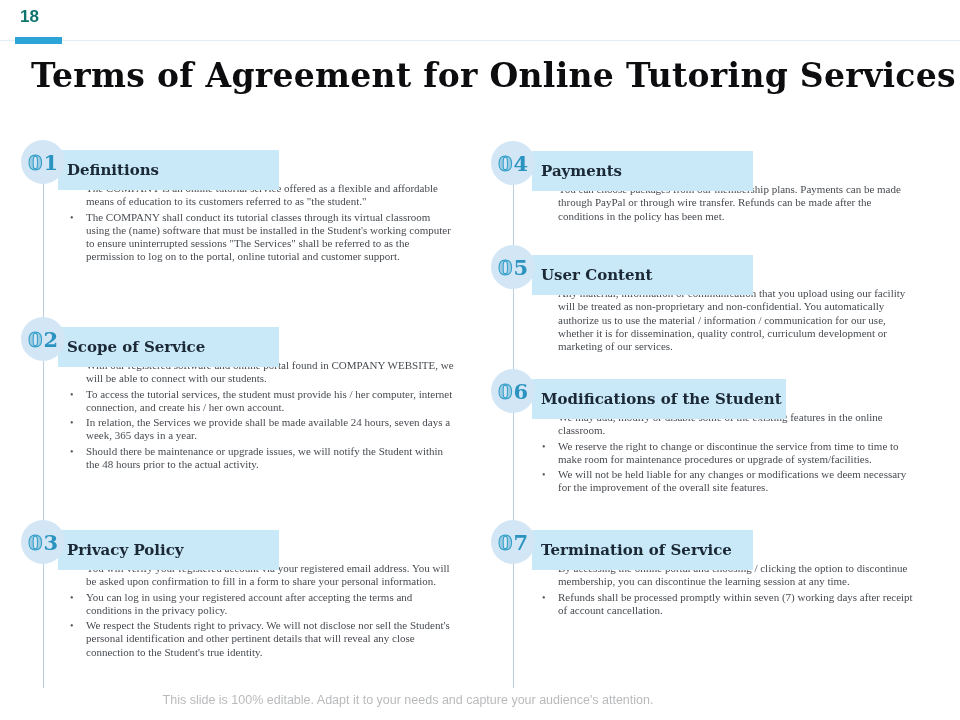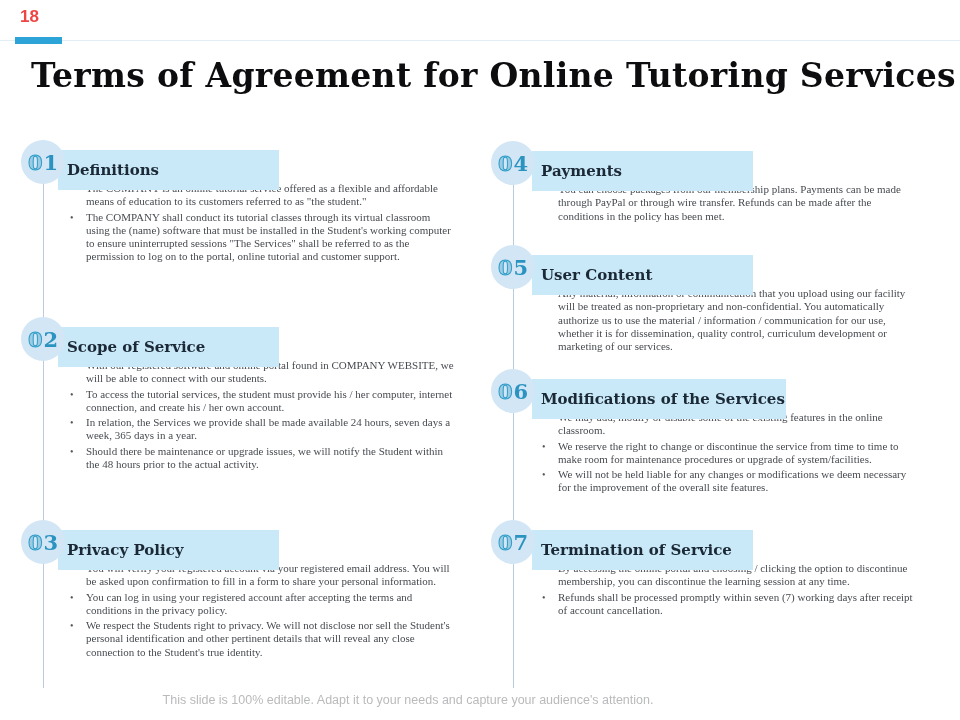--- a/index.html
+++ b/index.html
@@ -3,21 +3,21 @@
 <meta charset="utf-8">
 <style>
   html,body{margin:0;padding:0;}
   body{
     width:960px;height:720px;position:relative;overflow:hidden;
     background:#ffffff;font-family:"Liberation Serif",serif;
   }
   .page-num{
     position:absolute;left:20px;top:7px;
     font-family:"Liberation Sans",sans-serif;font-weight:bold;
-    font-size:17px;color:#ef4444;
+    font-size:17px;color:#0f766e;
   }
   .top-rule{
     position:absolute;left:0;top:40px;width:960px;height:1px;
     background:#e2eef6;
   }
   .top-accent{
     position:absolute;left:15px;top:37px;width:47px;height:7px;
     background:#2da4d8;
   }
   .title{
@@ -153,21 +153,21 @@
       <li>Any material, information or communication that you upload using our facility will be treated as non-proprietary and non-confidential. You automatically authorize us to use the material / information / communication for our use, whether it is for dissemination, quality control, curriculum development or marketing of our services.</li>
     </ul>
   </section>
 
   <section class="section sec-right" style="top:379px">
     <div class="badge">
         <span class="zero">0</span>
         <span class="digit">6</span>
       </div>
     <div class="sec-header w-lg">
-        <span>Modifications of the Services</span>
+        <span>Modifications of the Student</span>
       </div>
     <ul class="bullets">
       <li>We may add, modify or disable some of the existing features in the online classroom.</li>
       <li>We reserve the right to change or discontinue the service from time to time to make room for maintenance procedures or upgrade of system/facilities.</li>
       <li>We will not be held liable for any changes or modifications we deem necessary for the improvement of the overall site features.</li>
     </ul>
   </section>
 
   <section class="section sec-right" style="top:530px">
     <div class="badge">

